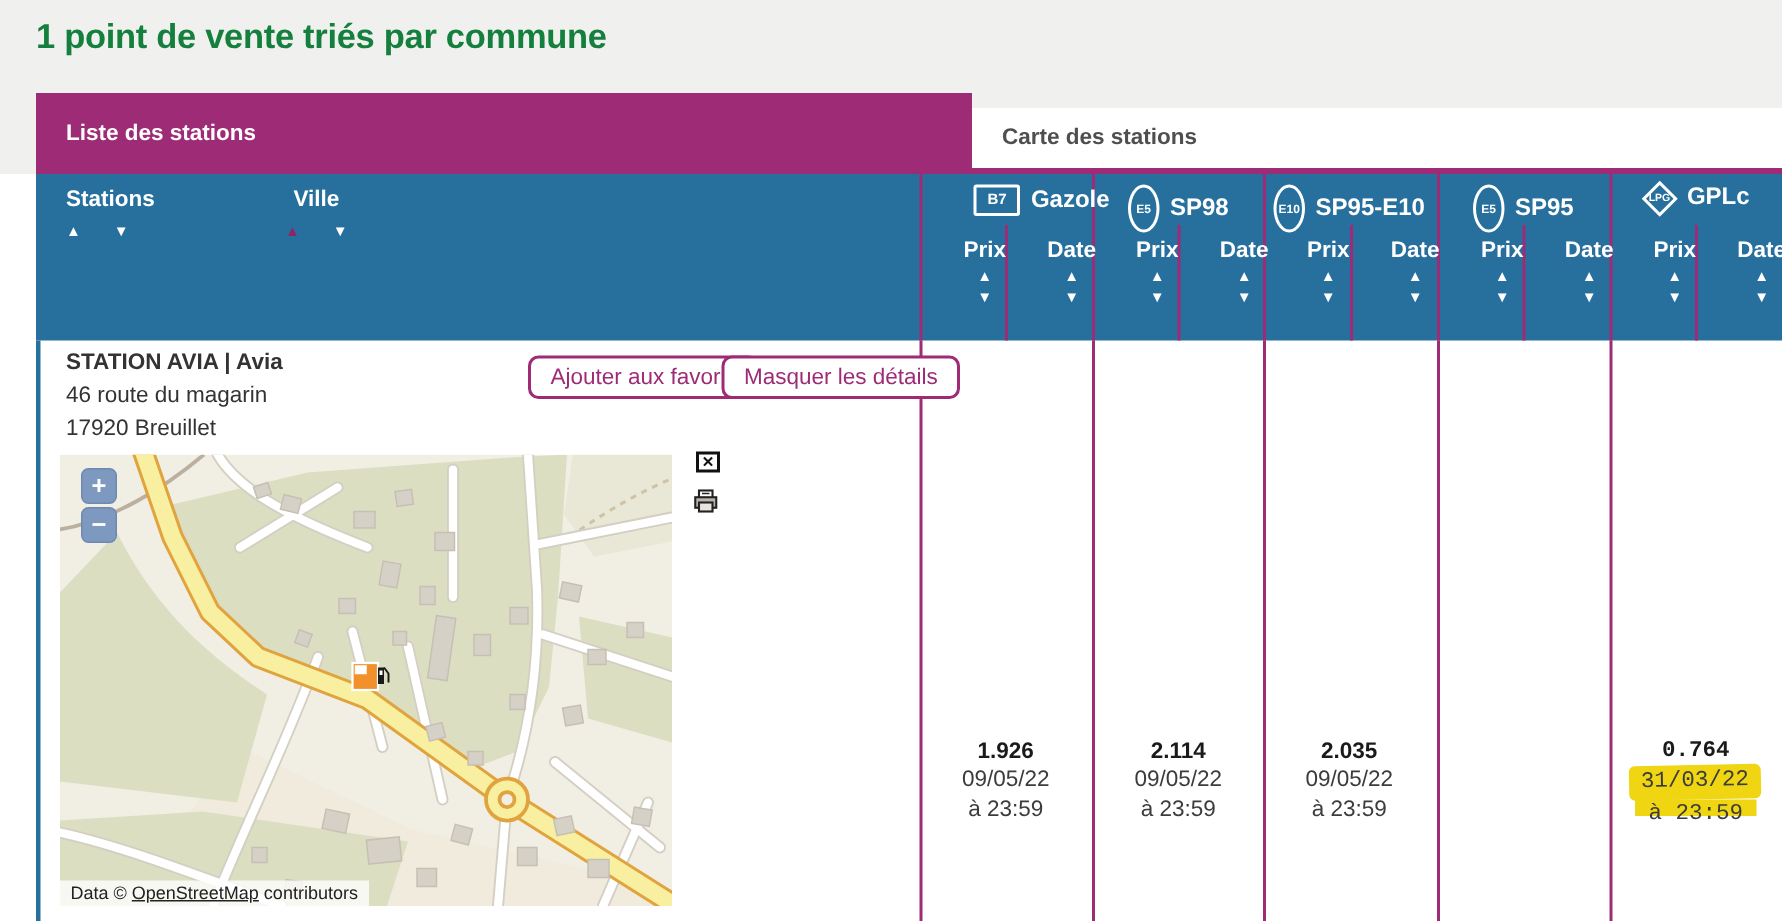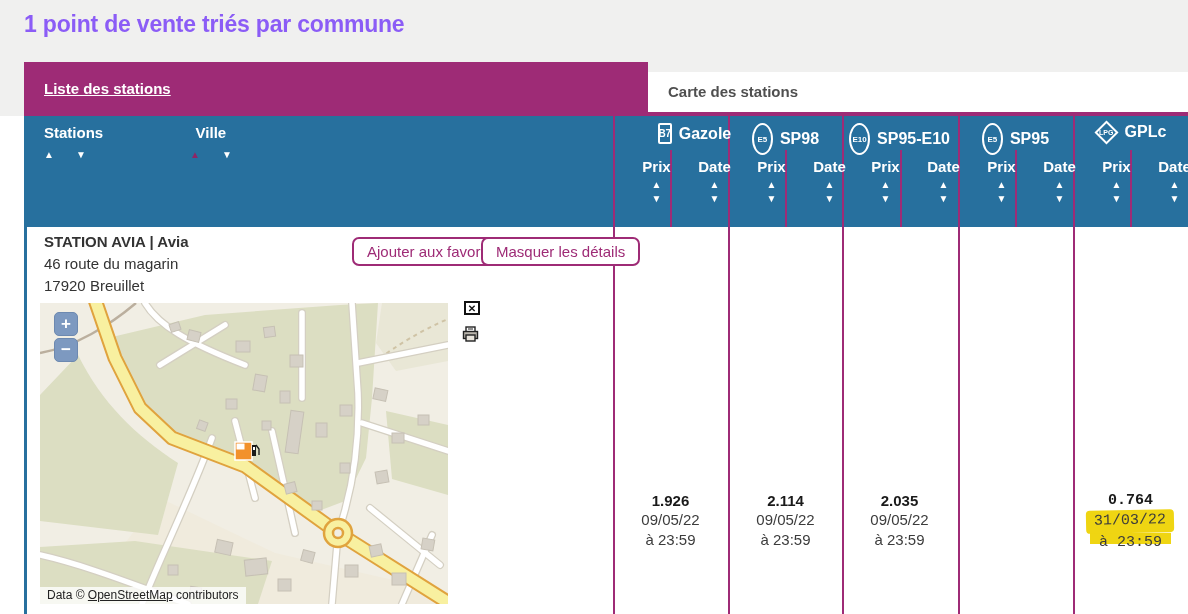--- a/index.html
+++ b/index.html
@@ -3,41 +3,41 @@
 <meta charset="utf-8">
 <style>
   * { margin:0; padding:0; box-sizing:border-box; }
   html,body { background:#fff; }
   .page {
     position:relative; width:1188px; height:614px; overflow:hidden;
     font-family:"Liberation Sans", sans-serif; background:#ffffff;
   }
   
   .top-band { position:absolute; left:0; top:0; width:1188px; height:116px; background:#f0f0ef; }
-  .page-title { position:absolute; left:24px; top:11px; font-size:23px; font-weight:bold; color:#8b5cf6; letter-spacing:-0.2px;text-align:center; }
+  .page-title { position:absolute; left:24px; top:11px; font-size:23px; font-weight:bold; color:#15803d; letter-spacing:-0.2px;text-align:center; }
   
   .tab-inactive { position:absolute; left:648px; top:72px; width:540px; height:40px; background:#ffffff; }
   .tab-inactive .lbl { position:absolute; left:20px; top:11px; font-size:15px; font-weight:bold; color:#4f4f4f; }
   .tab-active { position:absolute; left:24px; top:62px; width:624px; height:54px; background:#9e2b76; }
-  .tab-active .lbl { position:absolute; left:20px; top:18px; font-size:15px; font-weight:bold; color:#ffffff;text-decoration:underline; }
+  .tab-active .lbl { position:absolute; left:20px; top:18px; font-size:15px; font-weight:bold; color:#ffffff; }
   .tab-underline { position:absolute; left:24px; top:112px; width:1164px; height:4px; background:#9e2b76; }
   
   .thead { position:absolute; left:24px; top:116px; width:1164px; height:111px; background:#27709e; }
   .hsep  { position:absolute; top:0; width:2px; height:111px; background:#9e2b76; }
   .hsubsep { position:absolute; top:34px; width:2px; height:77px; background:#9e2b76; }
   .sortcol { position:absolute; top:8px; color:#fff; }
   .sortcol .lbl { font-size:15px; font-weight:bold; }
   .sortcol .arrows { margin-top:9px; display:flex; gap:22px; }
   .tri { font-size:10px; color:#ffffff; cursor:pointer; line-height:10px; }
   .tri.active { color:#8e2566; }
   .fuel-group { position:absolute; top:0; width:115px; height:111px; color:#fff; }
   .fuel-name { position:absolute; left:0; top:7px; width:100%; display:flex; align-items:center; justify-content:center; gap:7px; }
   .fuel-name .nm { font-size:16px; font-weight:bold; }
   .badge { display:flex; align-items:center; justify-content:center; color:#fff; font-weight:bold; flex:0 0 auto; }
-  .badge-square  { width:14px; height:21px; border:2px solid #fff; border-radius:2px; font-size:10px;margin-left:48px; }
+  .badge-square  { width:31px; height:21px; border:2px solid #fff; border-radius:2px; font-size:10px;margin-left:48px; }
   .badge-circle  { width:21px; height:32px; border:2px solid #fff; border-radius:50%; font-size:8px; }
   .badge-diamond { width:17px; height:17px; border:2px solid #fff; transform:rotate(45deg); margin:0 3px; }
   .badge-diamond span { transform:rotate(-45deg); font-size:7px; }
   .subcol { position:absolute; top:42px; width:57px; text-align:center;margin-left:15px; }
   .subcol.prix { left:0; } .subcol.date { left:58px; }
   .subcol .lbl { font-size:15px; font-weight:bold; }
   .subcol .tri { display:block; margin:4px auto 0; }
   
   .body-left-border { position:absolute; left:24px; top:227px; width:3px; height:387px; background:#27709e; }
   .bsep { position:absolute; top:227px; width:2px; height:387px; background:#9e2b76; }

